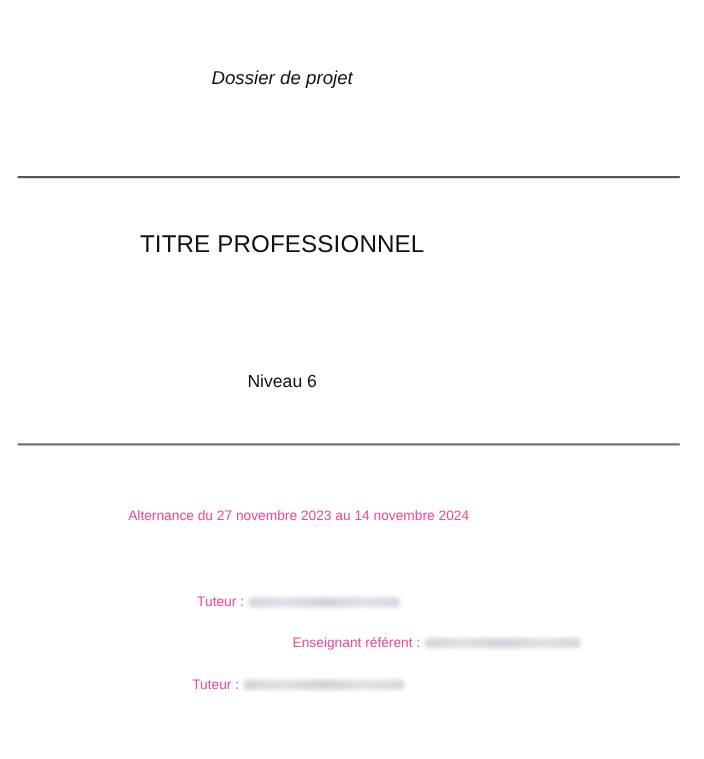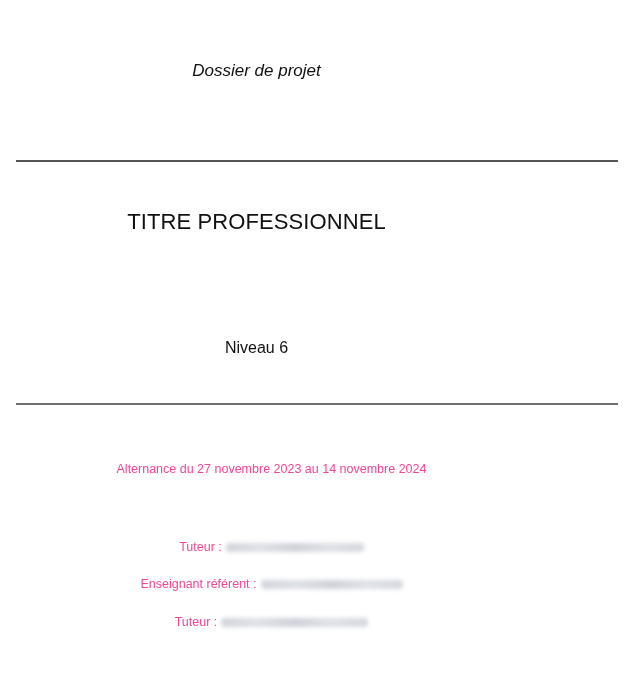--- a/index.html
+++ b/index.html
@@ -61,21 +61,21 @@
     }
     .info {
       font-size: 12.5px;
       line-height: 16px;
       color: #ec4899;
       padding-left: 15px;
     }
     .info.alternance { top: 461px; }
     .info.annee { top: 501px; }
     .info.tuteur { top: 539px; }
-    .info.enseignant { top: 576px; }
+    .info.enseignant { top: 576px; text-align: right; }
     .info.auteur { top: 614px; }
     .redacted {
       display: inline-block;
       vertical-align: middle;
       height: 9px;
       margin-left: 4px;
       background: linear-gradient(90deg, #c9ccd4 0%, #d8dbe2 25%, #c6c9d1 50%, #d9dce3 75%, #cdd0d8 100%);
       filter: blur(2px);
       border-radius: 4px;
       opacity: 0.85;

